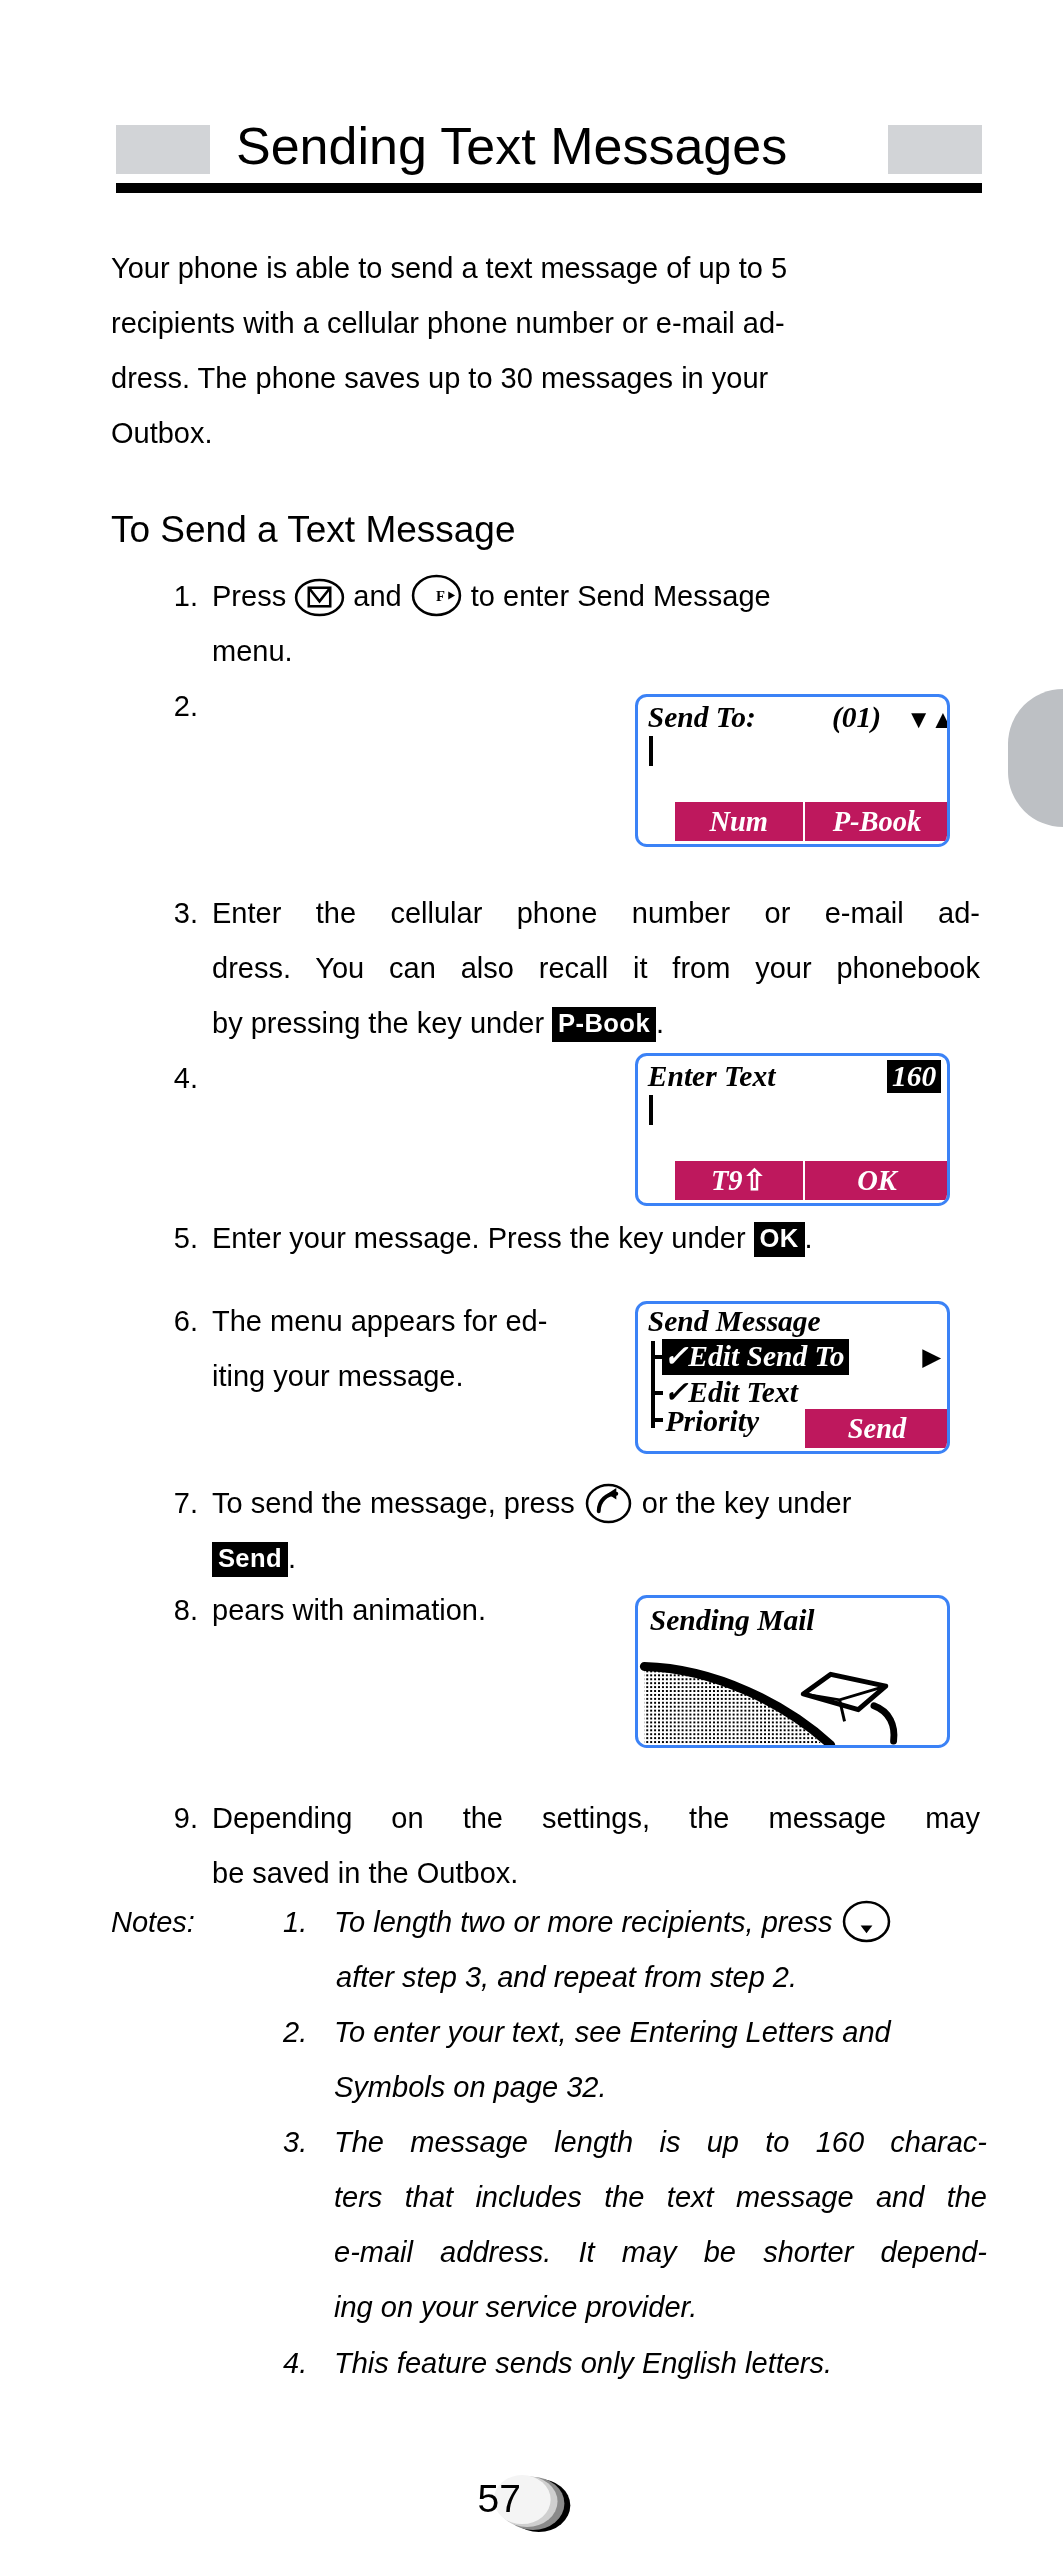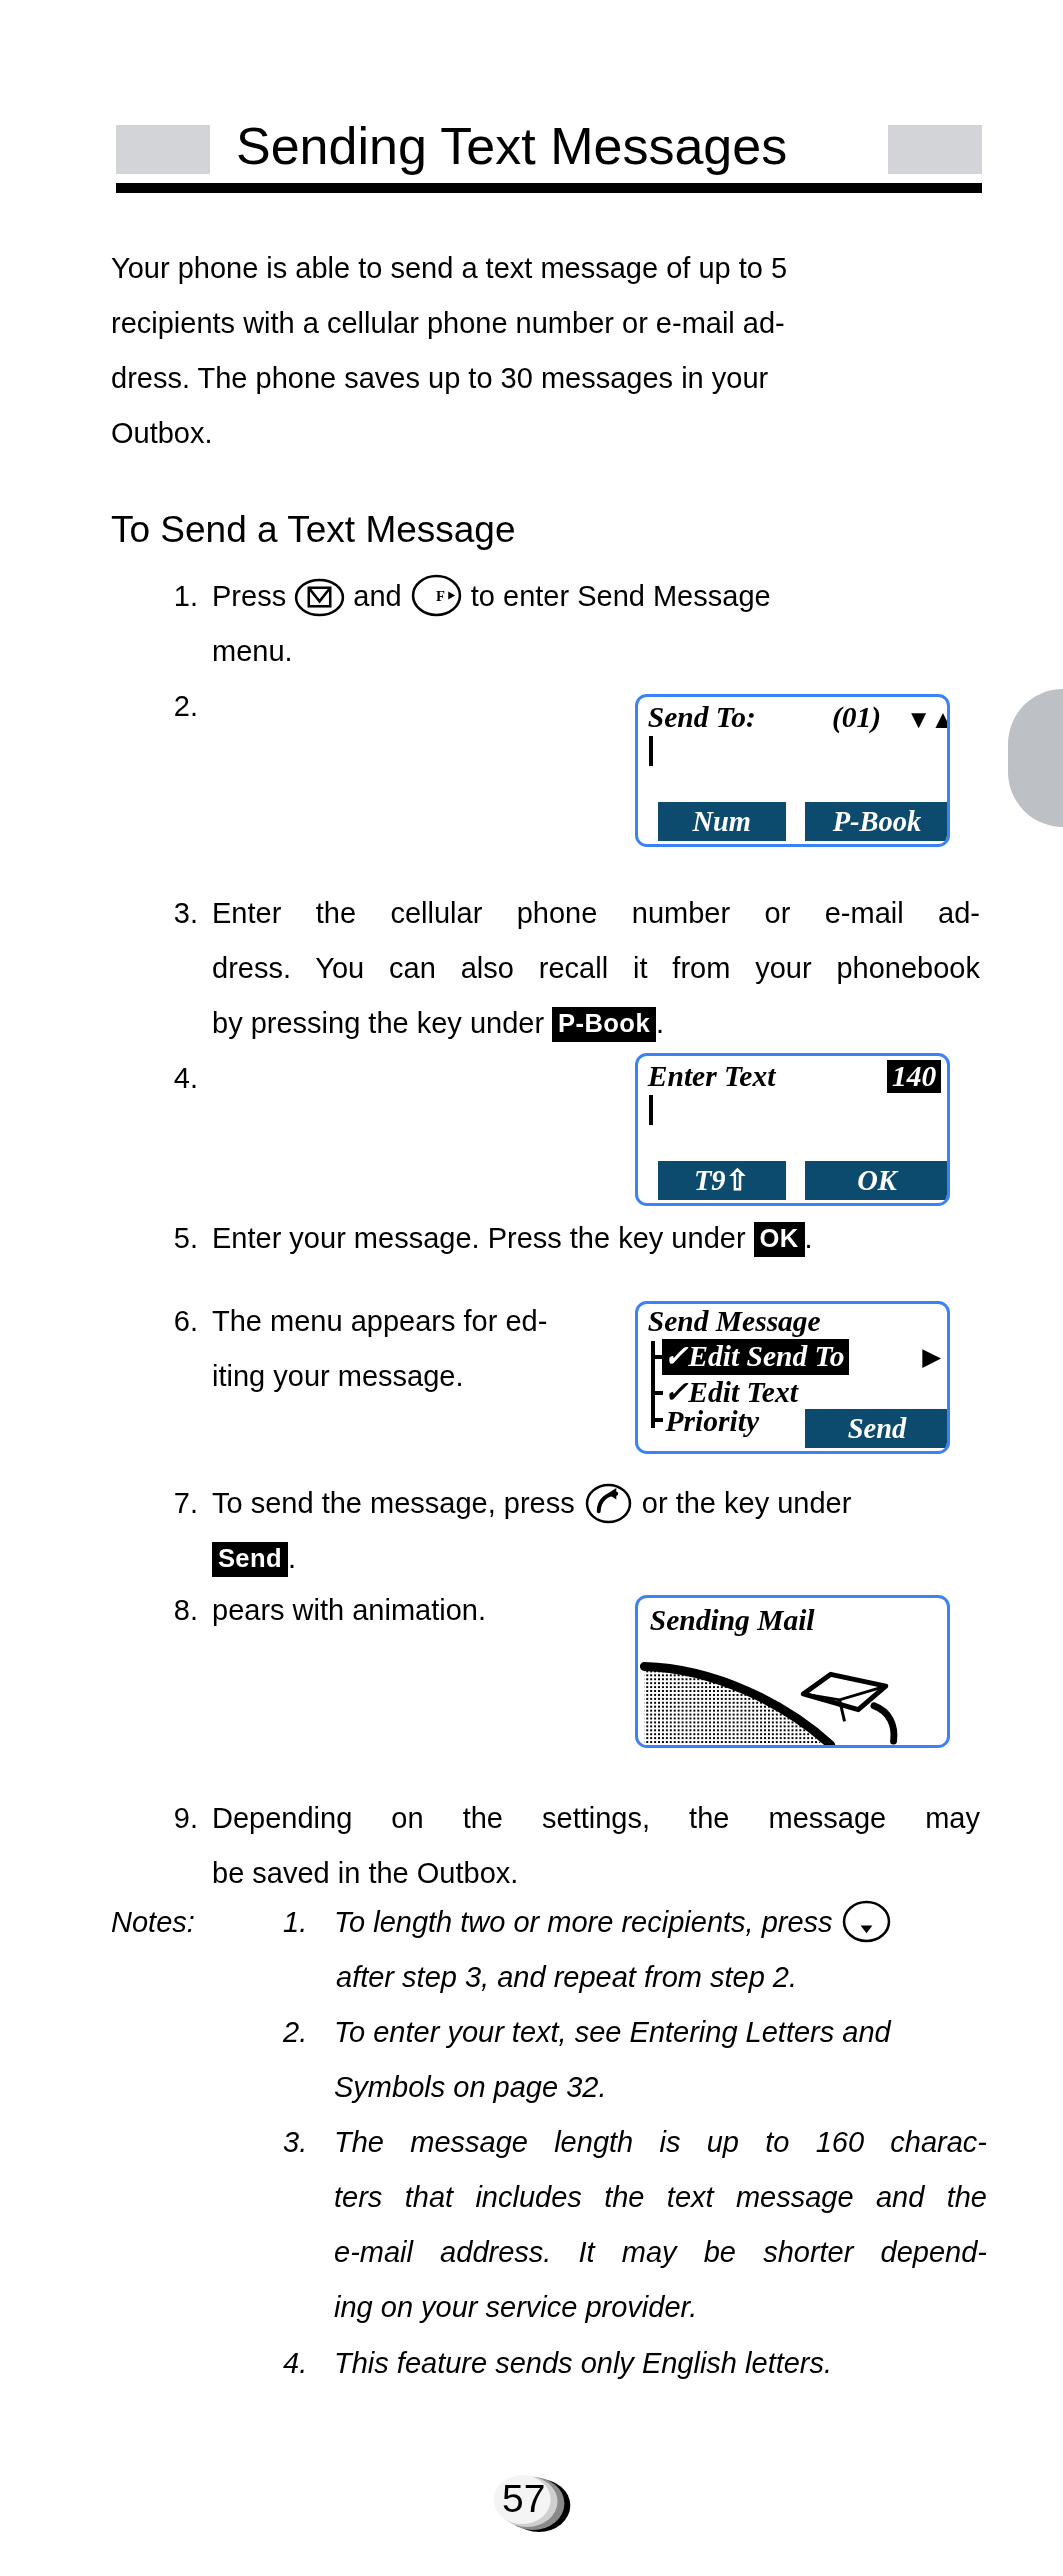--- a/index.html
+++ b/index.html
@@ -63,23 +63,23 @@
   }
   .lcd-right{
     position:absolute;font-family:"Liberation Serif",serif;font-weight:bold;
     font-style:italic;font-size:29.5px;line-height:33px;white-space:nowrap;
   }
   .inv{
     background:#000;color:#fff;padding:0 4.9px;display:inline-block;
   }
   .caret{position:absolute;width:3.9px;background:#000;}
   .softkey{
-    position:absolute;background:#0c4a6e;color:#fff;
+    position:absolute;background:#be185d;color:#fff;
     font-family:"Liberation Serif",serif;font-weight:bold;font-style:italic;
-    font-size:28.5px;line-height:39px;text-align:center;white-space:nowrap;
+    font-size:28.5px;line-height:39px;text-align:center;white-space:nowrap;margin-left:17px;
   }
   .arrows{
     position:absolute;font-size:25.6px;line-height:29.5px;letter-spacing:-1px;
   }
 
   
   .menuitem{
     position:absolute;font-family:"Liberation Serif",serif;font-weight:bold;
     font-style:italic;font-size:29.5px;line-height:33px;white-space:nowrap;
   }
@@ -101,21 +101,21 @@
   
   .edge-tab{
     position:absolute;right:0;top:689px;width:55px;height:138px;
     background:#bdc0c4;border-radius:69px 0 0 69px;
   }
 
   
   .pagenum{position:absolute;left:0;right:0;bottom:29.5px;height:89px;}
   .pn-wrap{position:relative;margin:0 auto;width:108px;height:89px;}
   .pn-text{
-    position:absolute;left:0;right:0;top:17.7px;text-align:center;
+    position:absolute;left:0;right:0;top:17.7px;text-align:left;
     font-size:39px;line-height:47px;z-index:3;padding-right:15.7px;
   }
 </style>
 </head>
 <body>
 
 <div class="page">
 
   <div class="header">
     <div class="hdr-block-l"></div>
@@ -183,21 +183,21 @@
     </span>
   </div>
 
   <div class="step" style="left:153px;top:1051px;width:472px;">
     <span class="num">4.</span>
   </div>
 
   <div class="lcd" style="left:635px;top:1053px;width:315px;height:153px;">
     <div class="lcd-title" style="left:9.8px;top:3.9px;">Enter Text</div>
     <div class="lcd-right" style="right:5.9px;top:3.9px;">
-      <span class="inv">140</span>
+      <span class="inv">160</span>
     </div>
     <div class="caret" style="left:10.8px;top:39px;height:29.5px;"></div>
     <div class="softkey" style="left:19.7px;bottom:3px;width:128px;">
       <span>T9</span><span style="font-style:normal;">⇧</span>
     </div>
     <div class="softkey" style="right:-2px;bottom:3px;width:144px;">OK</div>
   </div>
 
   <div class="step" style="left:153px;top:1211px;width:827px;">
     <span class="num">5.</span>

